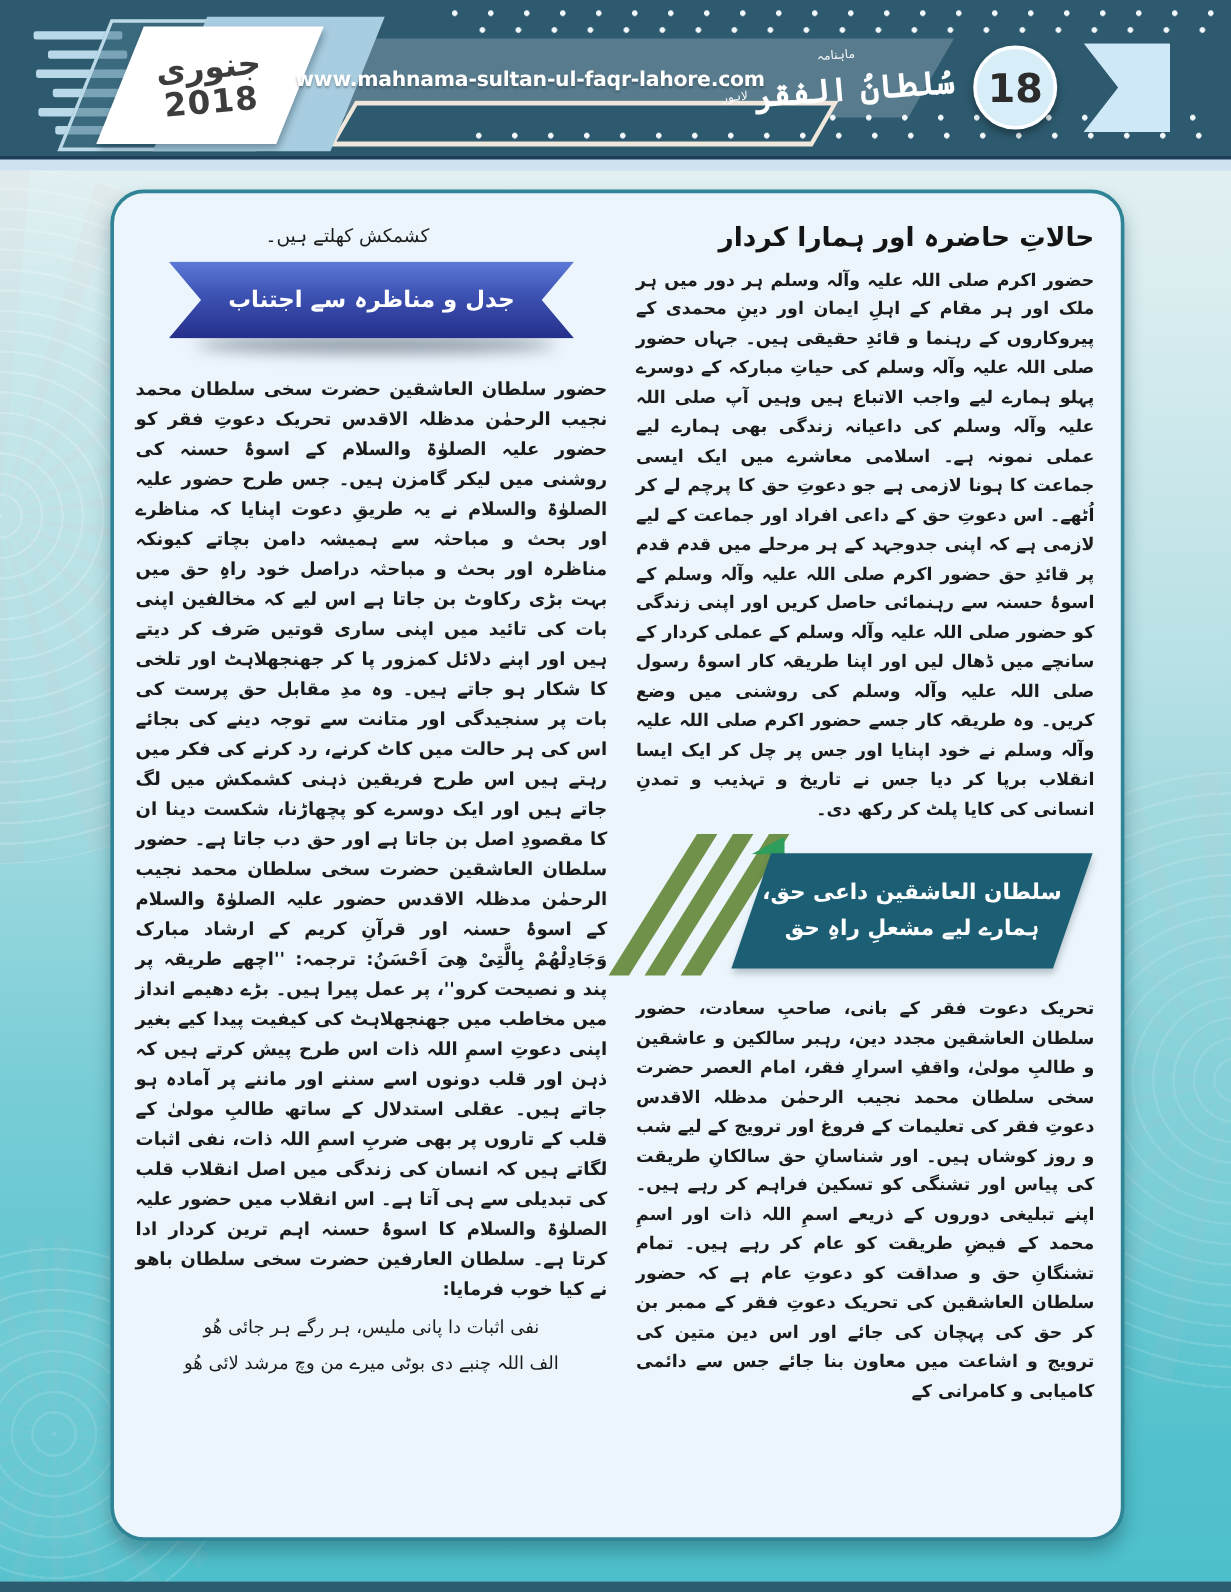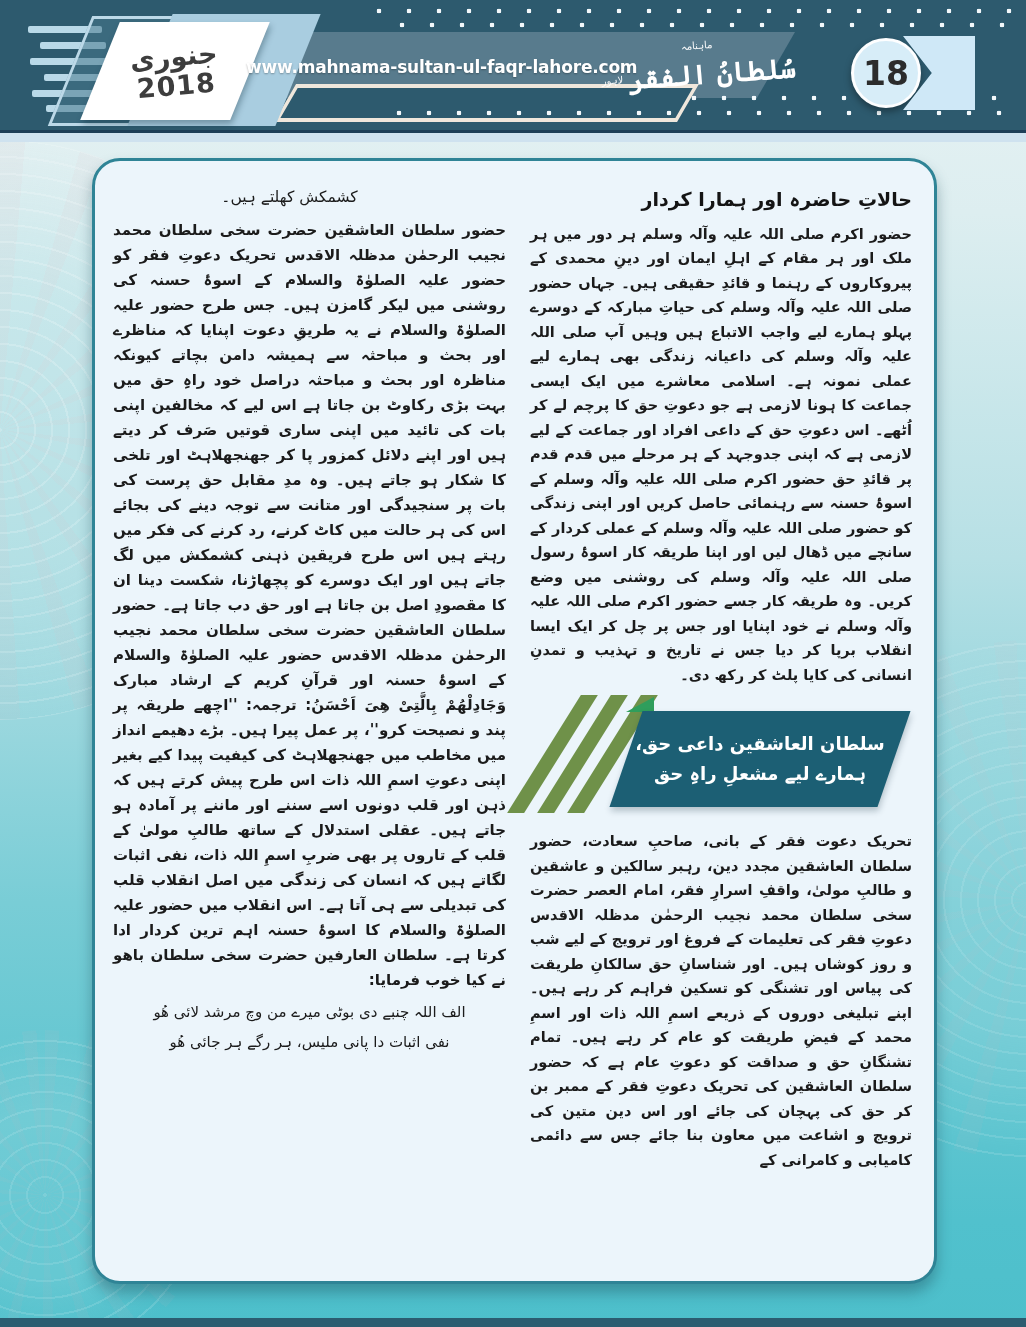--- a/index.html
+++ b/index.html
@@ -41,35 +41,35 @@
   .date-card .inner{transform:skewX(22deg) rotate(-5deg);width:100%;height:100%;display:flex;
                     flex-direction:column;align-items:center;justify-content:center;color:#3d3d3d;}
   .date-month{font-size:27px;font-weight:bold;font-family:"DejaVu Sans",sans-serif;line-height:30px;}
   .date-year{font-size:27px;font-weight:bold;letter-spacing:1px;font-family:"DejaVu Sans",sans-serif;line-height:28px;}
   .url{position:absolute;left:246px;top:57px;color:#ffffff;font-size:17px;font-weight:bold;letter-spacing:-.2px;
        text-shadow:0 1px 2px rgba(0,0,0,.3);white-space:nowrap;}
   .logo{position:absolute;left:598px;top:40px;width:200px;color:#ffffff;direction:rtl;text-align:center;
         transform:rotate(-4deg);}
   .logo .main{font-size:27px;font-weight:bold;font-family:"DejaVu Serif",serif;white-space:nowrap;}
   .logo .small{font-size:10px;vertical-align:6px;opacity:.95;}
-  .page-circle{position:absolute;left:851px;top:38px;width:64px;height:64px;border-radius:50%;
+  .page-circle{position:absolute;left:811px;top:38px;width:64px;height:64px;border-radius:50%;
                background:#d7edf8;border:3px solid #fdfeff;box-shadow:0 4px 7px rgba(0,0,0,.35);
                display:flex;align-items:center;justify-content:center;font-size:33px;font-weight:bold;color:#2c2c2c;}
   .flag{position:absolute;left:903px;top:36px;width:72px;height:74px;background:#cfe8f7;
         clip-path:polygon(0 0,100% 0,100% 100%,0 100%,40% 50%);
         filter:drop-shadow(2px 3px 3px rgba(0,0,0,.3));}
   
   .panel{position:absolute;left:92px;top:158px;width:845px;height:1126px;background:#ecf5fb;
          border:3px solid #2f8496;border-radius:28px;box-shadow:0 9px 14px rgba(25,70,85,.38);
          display:flex;direction:rtl;gap:24px;padding:24px 22px 18px 18px;box-sizing:border-box;overflow:hidden;}
   .col{color:#1b1b1b;font-size:14.5px;line-height:24.5px;text-align:justify;direction:rtl;}
   .col-right{width:382px;flex:0 0 382px;}
   .col-left{flex:1 1 auto;font-size:15px;line-height:25px;}
   .col p{margin:0 0 2px 0;font-weight:bold;}
-  .heading{font-size:19px;font-weight:bold;color:#141414;text-align:right;margin:2px 0 10px 0;}
+  .heading{font-size:22px;font-weight:bold;color:#141414;text-align:right;margin:2px 0 10px 0;}
   .continuation{text-align:center;margin:0 40px 8px 0;font-size:15.5px;}
   
   .ribbon-wrap{position:relative;width:338px;height:78px;margin:2px auto 16px auto;}
   .ribbon-shadow{position:absolute;left:22px;top:62px;width:300px;height:14px;border-radius:50%;
                  background:rgba(20,35,60,.45);filter:blur(6px);}
   .ribbon{position:absolute;left:0;top:0;width:338px;height:64px;
           clip-path:polygon(0 0,100% 0,92% 50%,100% 100%,0 100%,8% 50%);
           background:linear-gradient(180deg,#5d79d8 0%,#3c51b2 45%,#252f8a 100%);
           display:flex;align-items:center;justify-content:center;}
   .ribbon span{color:#ffffff;font-size:19px;font-weight:bold;}
@@ -155,24 +155,30 @@
           <div class="b2-text">سلطان العاشقین داعی حق، ہمارے لیے مشعلِ راہِ حق</div>
         </div>
       </div>
 
       <p>تحریک دعوت فقر کے بانی، صاحبِ سعادت، حضور سلطان العاشقین مجدد دین، رہبر سالکین و عاشقین و طالبِ مولیٰ، واقفِ اسرارِ فقر، امام العصر حضرت سخی سلطان محمد نجیب الرحمٰن مدظلہ الاقدس دعوتِ فقر کی تعلیمات کے فروغ اور ترویج کے لیے شب و روز کوشاں ہیں۔ اور شناسانِ حق سالکانِ طریقت کی پیاس اور تشنگی کو تسکین فراہم کر رہے ہیں۔ اپنے تبلیغی دوروں کے ذریعے اسمِ اللہ ذات اور اسمِ محمد کے فیضِ طریقت کو عام کر رہے ہیں۔ تمام تشنگانِ حق و صداقت کو دعوتِ عام ہے کہ حضور سلطان العاشقین کی تحریک دعوتِ فقر کے ممبر بن کر حق کی پہچان کی جائے اور اس دین متین کی ترویج و اشاعت میں معاون بنا جائے جس سے دائمی کامیابی و کامرانی کے</p>
     </div>
 
     <div class="col col-left">
       <div class="continuation">کشمکش کھلتے ہیں۔</div>
 
+      <div class="ribbon-wrap">
+        <div class="ribbon-shadow"></div>
+        <div class="ribbon">
+          <span>جدل و مناظرہ سے اجتناب</span>
+        </div>
+      </div>
 
       <p>حضور سلطان العاشقین حضرت سخی سلطان محمد نجیب الرحمٰن مدظلہ الاقدس تحریک دعوتِ فقر کو حضور علیہ الصلوٰۃ والسلام کے اسوۂ حسنہ کی روشنی میں لیکر گامزن ہیں۔ جس طرح حضور علیہ الصلوٰۃ والسلام نے یہ طریقِ دعوت اپنایا کہ مناظرے اور بحث و مباحثہ سے ہمیشہ دامن بچاتے کیونکہ مناظرہ اور بحث و مباحثہ دراصل خود راہِ حق میں بہت بڑی رکاوٹ بن جاتا ہے اس لیے کہ مخالفین اپنی بات کی تائید میں اپنی ساری قوتیں صَرف کر دیتے ہیں اور اپنے دلائل کمزور پا کر جھنجھلاہٹ اور تلخی کا شکار ہو جاتے ہیں۔ وہ مدِ مقابل حق پرست کی بات پر سنجیدگی اور متانت سے توجہ دینے کی بجائے اس کی ہر حالت میں کاٹ کرنے، رد کرنے کی فکر میں رہتے ہیں اس طرح فریقین ذہنی کشمکش میں لگ جاتے ہیں اور ایک دوسرے کو پچھاڑنا، شکست دینا ان کا مقصودِ اصل بن جاتا ہے اور حق دب جاتا ہے۔ حضور سلطان العاشقین حضرت سخی سلطان محمد نجیب الرحمٰن مدظلہ الاقدس حضور علیہ الصلوٰۃ والسلام کے اسوۂ حسنہ اور قرآنِ کریم کے ارشاد مبارک وَجَادِلْهُمْ بِالَّتِیْ هِیَ اَحْسَنُ: ترجمہ: ''اچھے طریقہ پر پند و نصیحت کرو''، پر عمل پیرا ہیں۔ بڑے دھیمے انداز میں مخاطب میں جھنجھلاہٹ کی کیفیت پیدا کیے بغیر اپنی دعوتِ اسمِ اللہ ذات اس طرح پیش کرتے ہیں کہ ذہن اور قلب دونوں اسے سننے اور ماننے پر آمادہ ہو جاتے ہیں۔ عقلی استدلال کے ساتھ طالبِ مولیٰ کے قلب کے تاروں پر بھی ضربِ اسمِ اللہ ذات، نفی اثبات لگاتے ہیں کہ انسان کی زندگی میں اصل انقلاب قلب کی تبدیلی سے ہی آتا ہے۔ اس انقلاب میں حضور علیہ الصلوٰۃ والسلام کا اسوۂ حسنہ اہم ترین کردار ادا کرتا ہے۔ سلطان العارفین حضرت سخی سلطان باھو نے کیا خوب فرمایا:</p>
 
       <div class="verse">
+        <div>نفی اثبات دا پانی ملیس، ہر رگے ہر جائی ھُو</div>
         <div>الف اللہ چنبے دی بوٹی میرے من وچ مرشد لائی ھُو</div>
-        <div>نفی اثبات دا پانی ملیس، ہر رگے ہر جائی ھُو</div>
       </div>
     </div>
   </div>
 
   <div class="footer-bar"></div>
 </div>
 
 </body></html>

